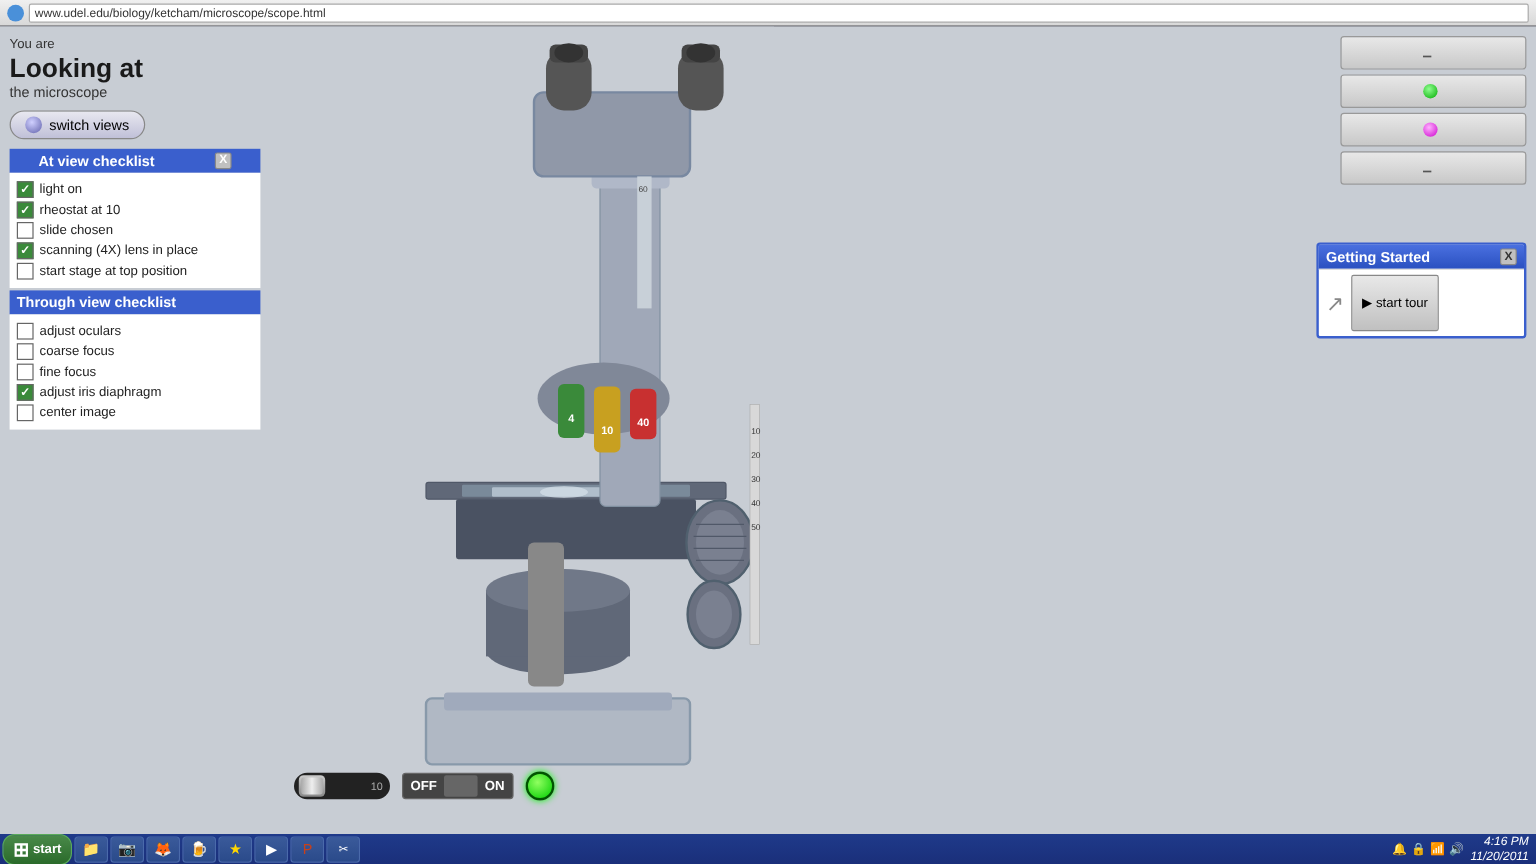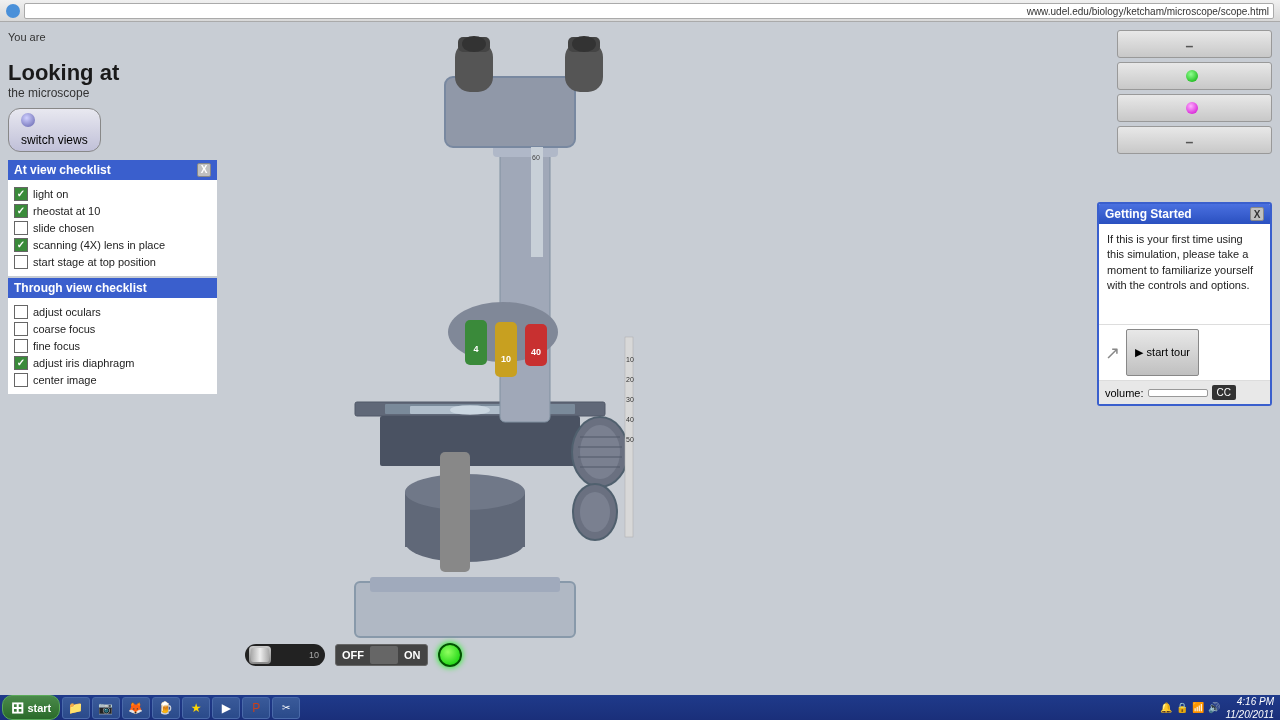--- a/index.html
+++ b/index.html
@@ -16,21 +16,20 @@
     
     .browser-chrome {
       width: 100%;
       height: 22px;
       background: linear-gradient(to bottom, #f0f0f0, #d8d8d8);
       border-bottom: 1px solid #aaa;
       display: flex;
       align-items: center;
       padding: 0 6px;
       gap: 4px;
-      text-align: right;
     }
     .browser-icon {
       width: 14px;
       height: 14px;
       background: #4a90d9;
       border-radius: 50%;
       display: inline-block;
     }
     .address-bar {
       flex: 1;
@@ -59,21 +58,21 @@
       left: 0;
       top: 0;
       width: 225px;
       padding: 8px;
       background: #c8cdd4;
     }
 
     .you-are-looking {
       font-size: 11px;
       color: #333;
-      margin-bottom: 16px;
+      margin-bottom: 0;
       line-height: 1.4;
     }
     .looking-at-title {
       font-size: 22px;
       font-weight: bold;
       color: #1a1a1a;
       line-height: 1.1;
     }
     .looking-at-sub {
       font-size: 12px;
@@ -82,37 +81,36 @@
     }
 
     .switch-views-btn {
       background: linear-gradient(to bottom, #e8e8f0, #c0c0d8);
       border: 1px solid #888;
       border-radius: 12px;
       padding: 4px 12px;
       font-size: 12px;
       cursor: pointer;
       display: flex;
-      align-items: flex-start;
+      align-items: flex-end;
       gap: 6px;
       margin-bottom: 8px;
       width: fit-content;
-      flex-direction: column;
     }
     .switch-views-dot {
       width: 14px;
       height: 14px;
       border-radius: 50%;
       background: radial-gradient(circle at 40% 35%, #d0d0ff, #6060aa);
     }
 
     .checklist-header {
       background: #3a5fcd;
       color: white;
-      padding: 3px 6px;
+      padding: 3px 24px;
       font-size: 12px;
       font-weight: bold;
       display: flex;
       justify-content: space-between;
       align-items: center;
     }
     .checklist-close {
       background: #c0c0c0;
       border: 1px solid #888;
       width: 14px;
@@ -605,33 +603,25 @@
       <div class="ctrl-btn">
         <span class="indicator dash">–</span>
       </div>
     </div>
 
     <div class="dialog-box">
       <div class="dialog-header">
         <span>Getting Started</span>
         <div class="dialog-close">X</div>
       </div>
-      <div class="dialog-body">
-        <span>If this  is your first time using this simulation, please take a moment to familiarize yourself with the controls and options.</span>
-      </div>
       <div class="dialog-footer">
         <span class="arrow-icon">↗</span>
         <button class="start-tour-btn">
           <span>▶ start tour</span>
         </button>
-      </div>
-      <div class="dialog-volume">
-        <span>volume:</span>
-        <div class="volume-slider"></div>
-        <button class="cc-btn">CC</button>
       </div>
     </div>
   </div>
 
 </div>
 
 <div class="taskbar">
   <button class="taskbar-start">
     <span style="font-size:16px;">⊞</span>
     <span>start</span>

